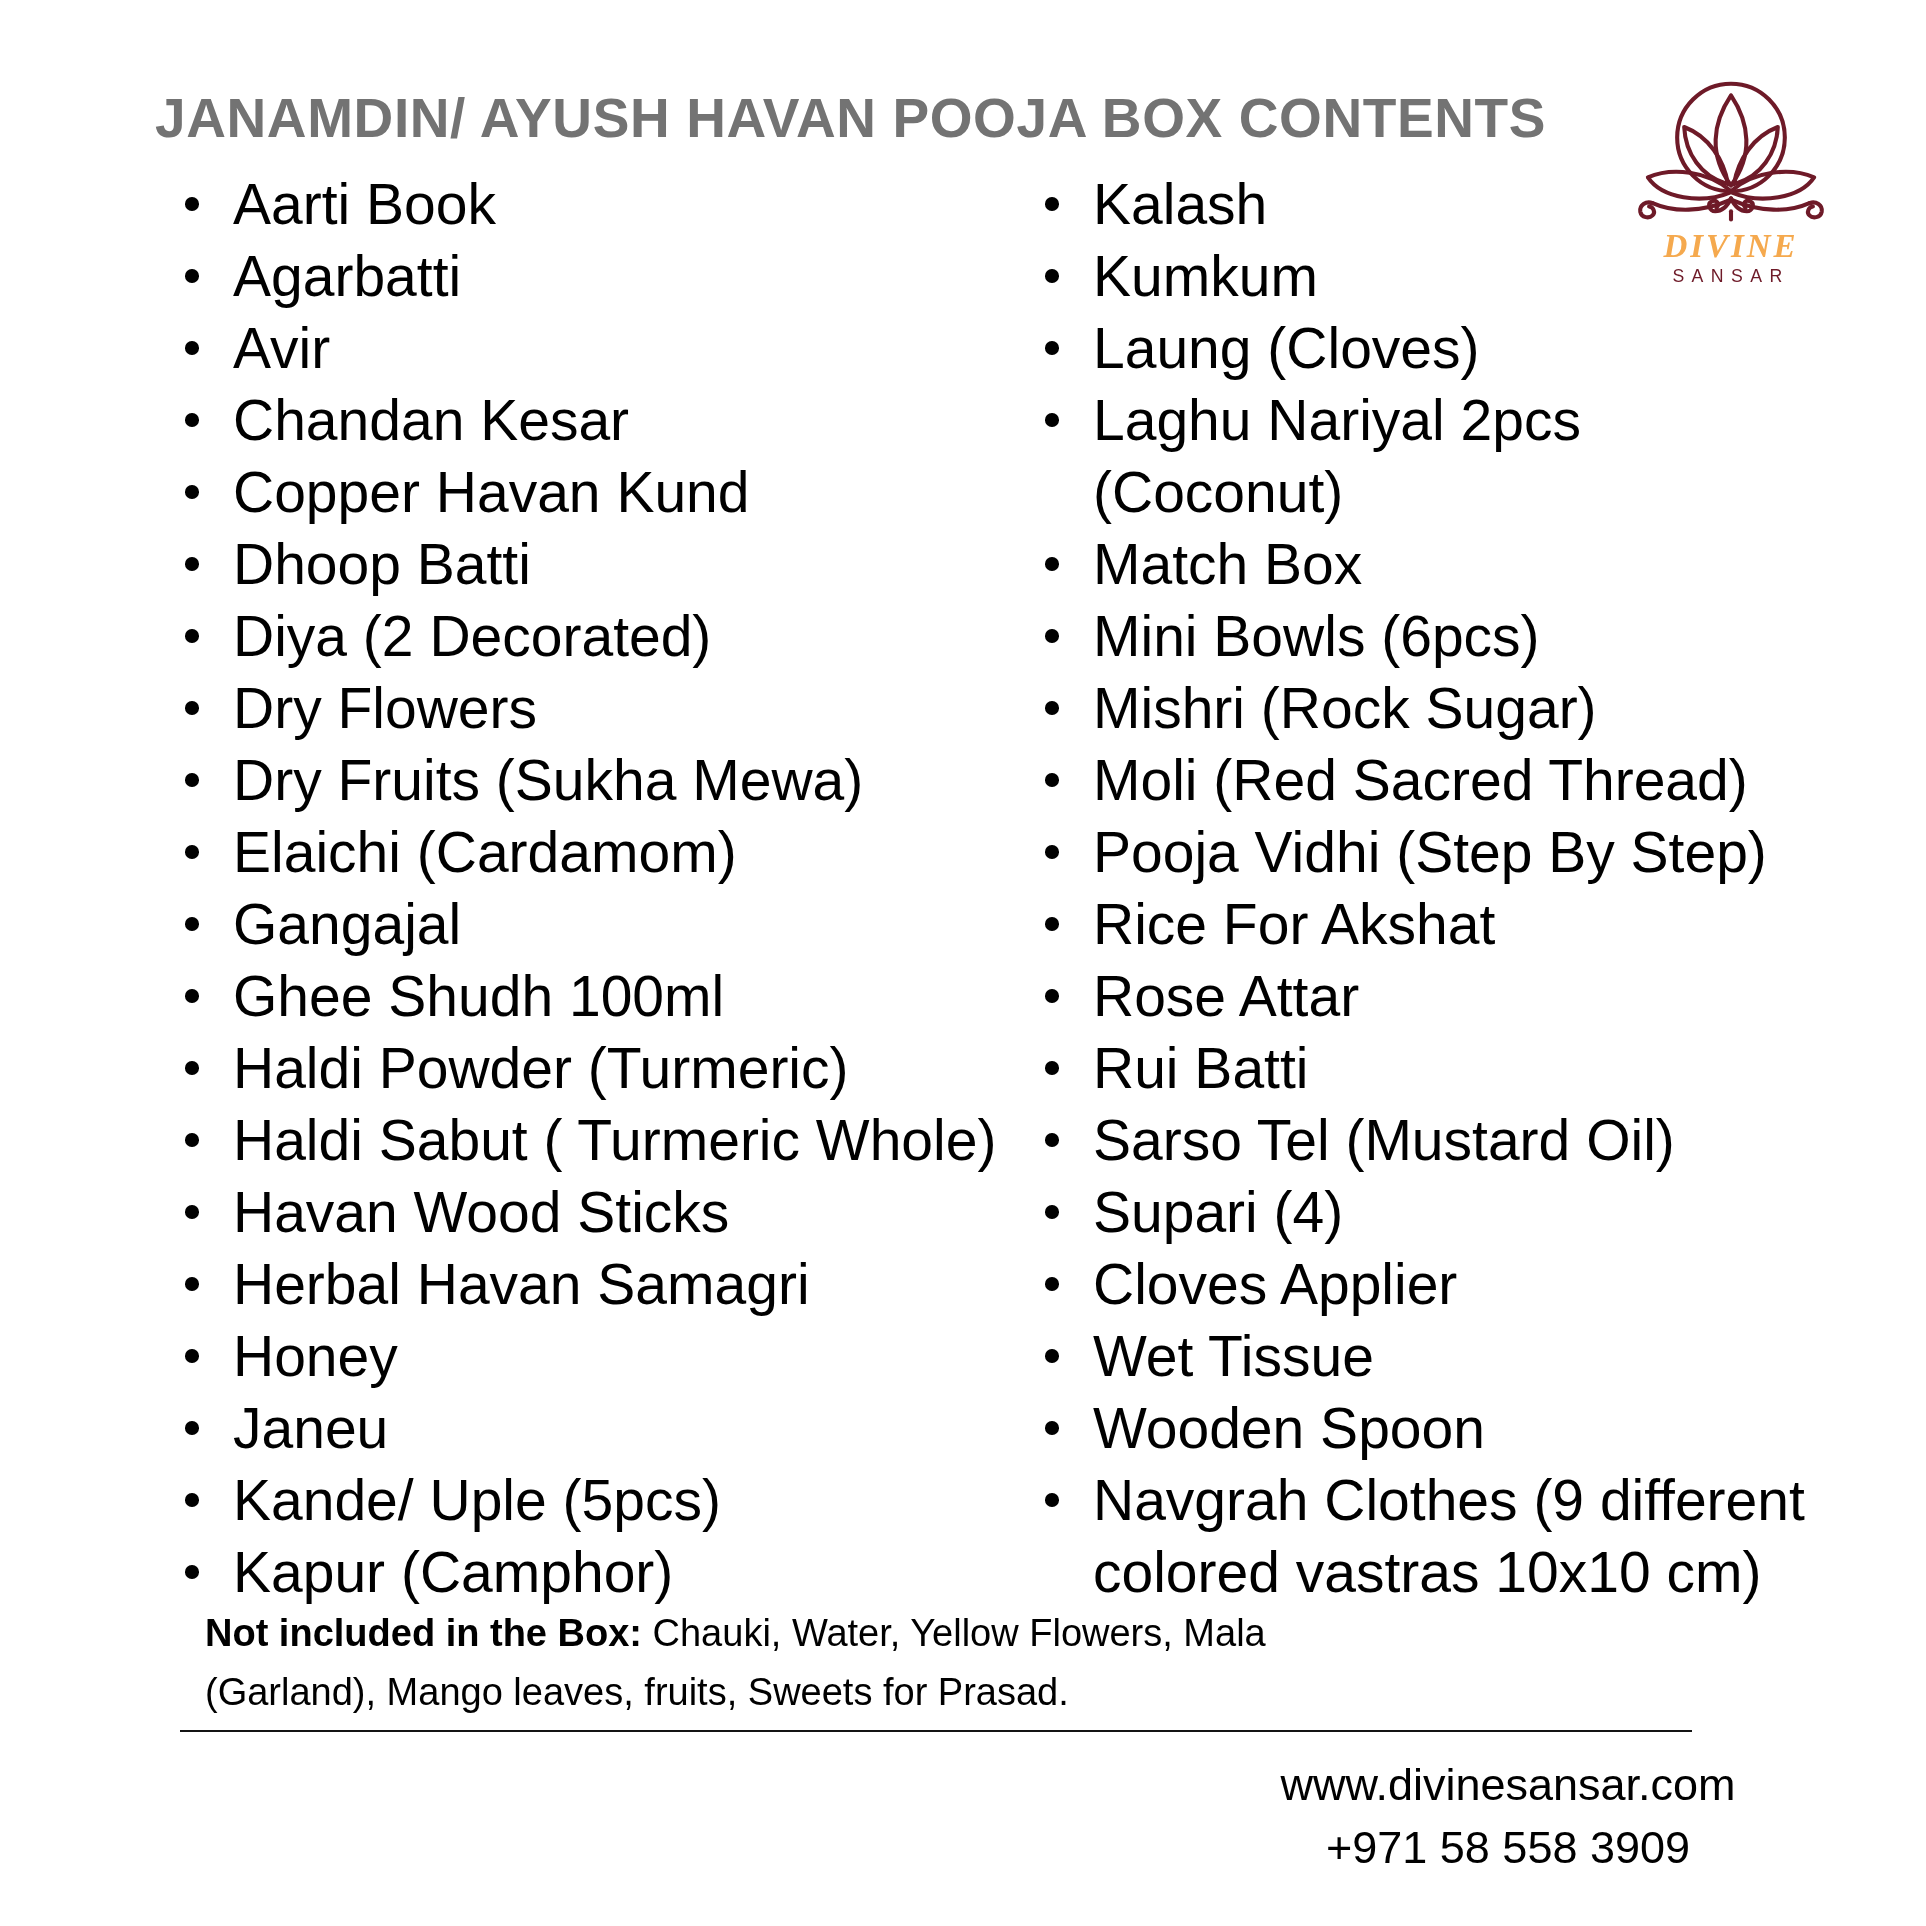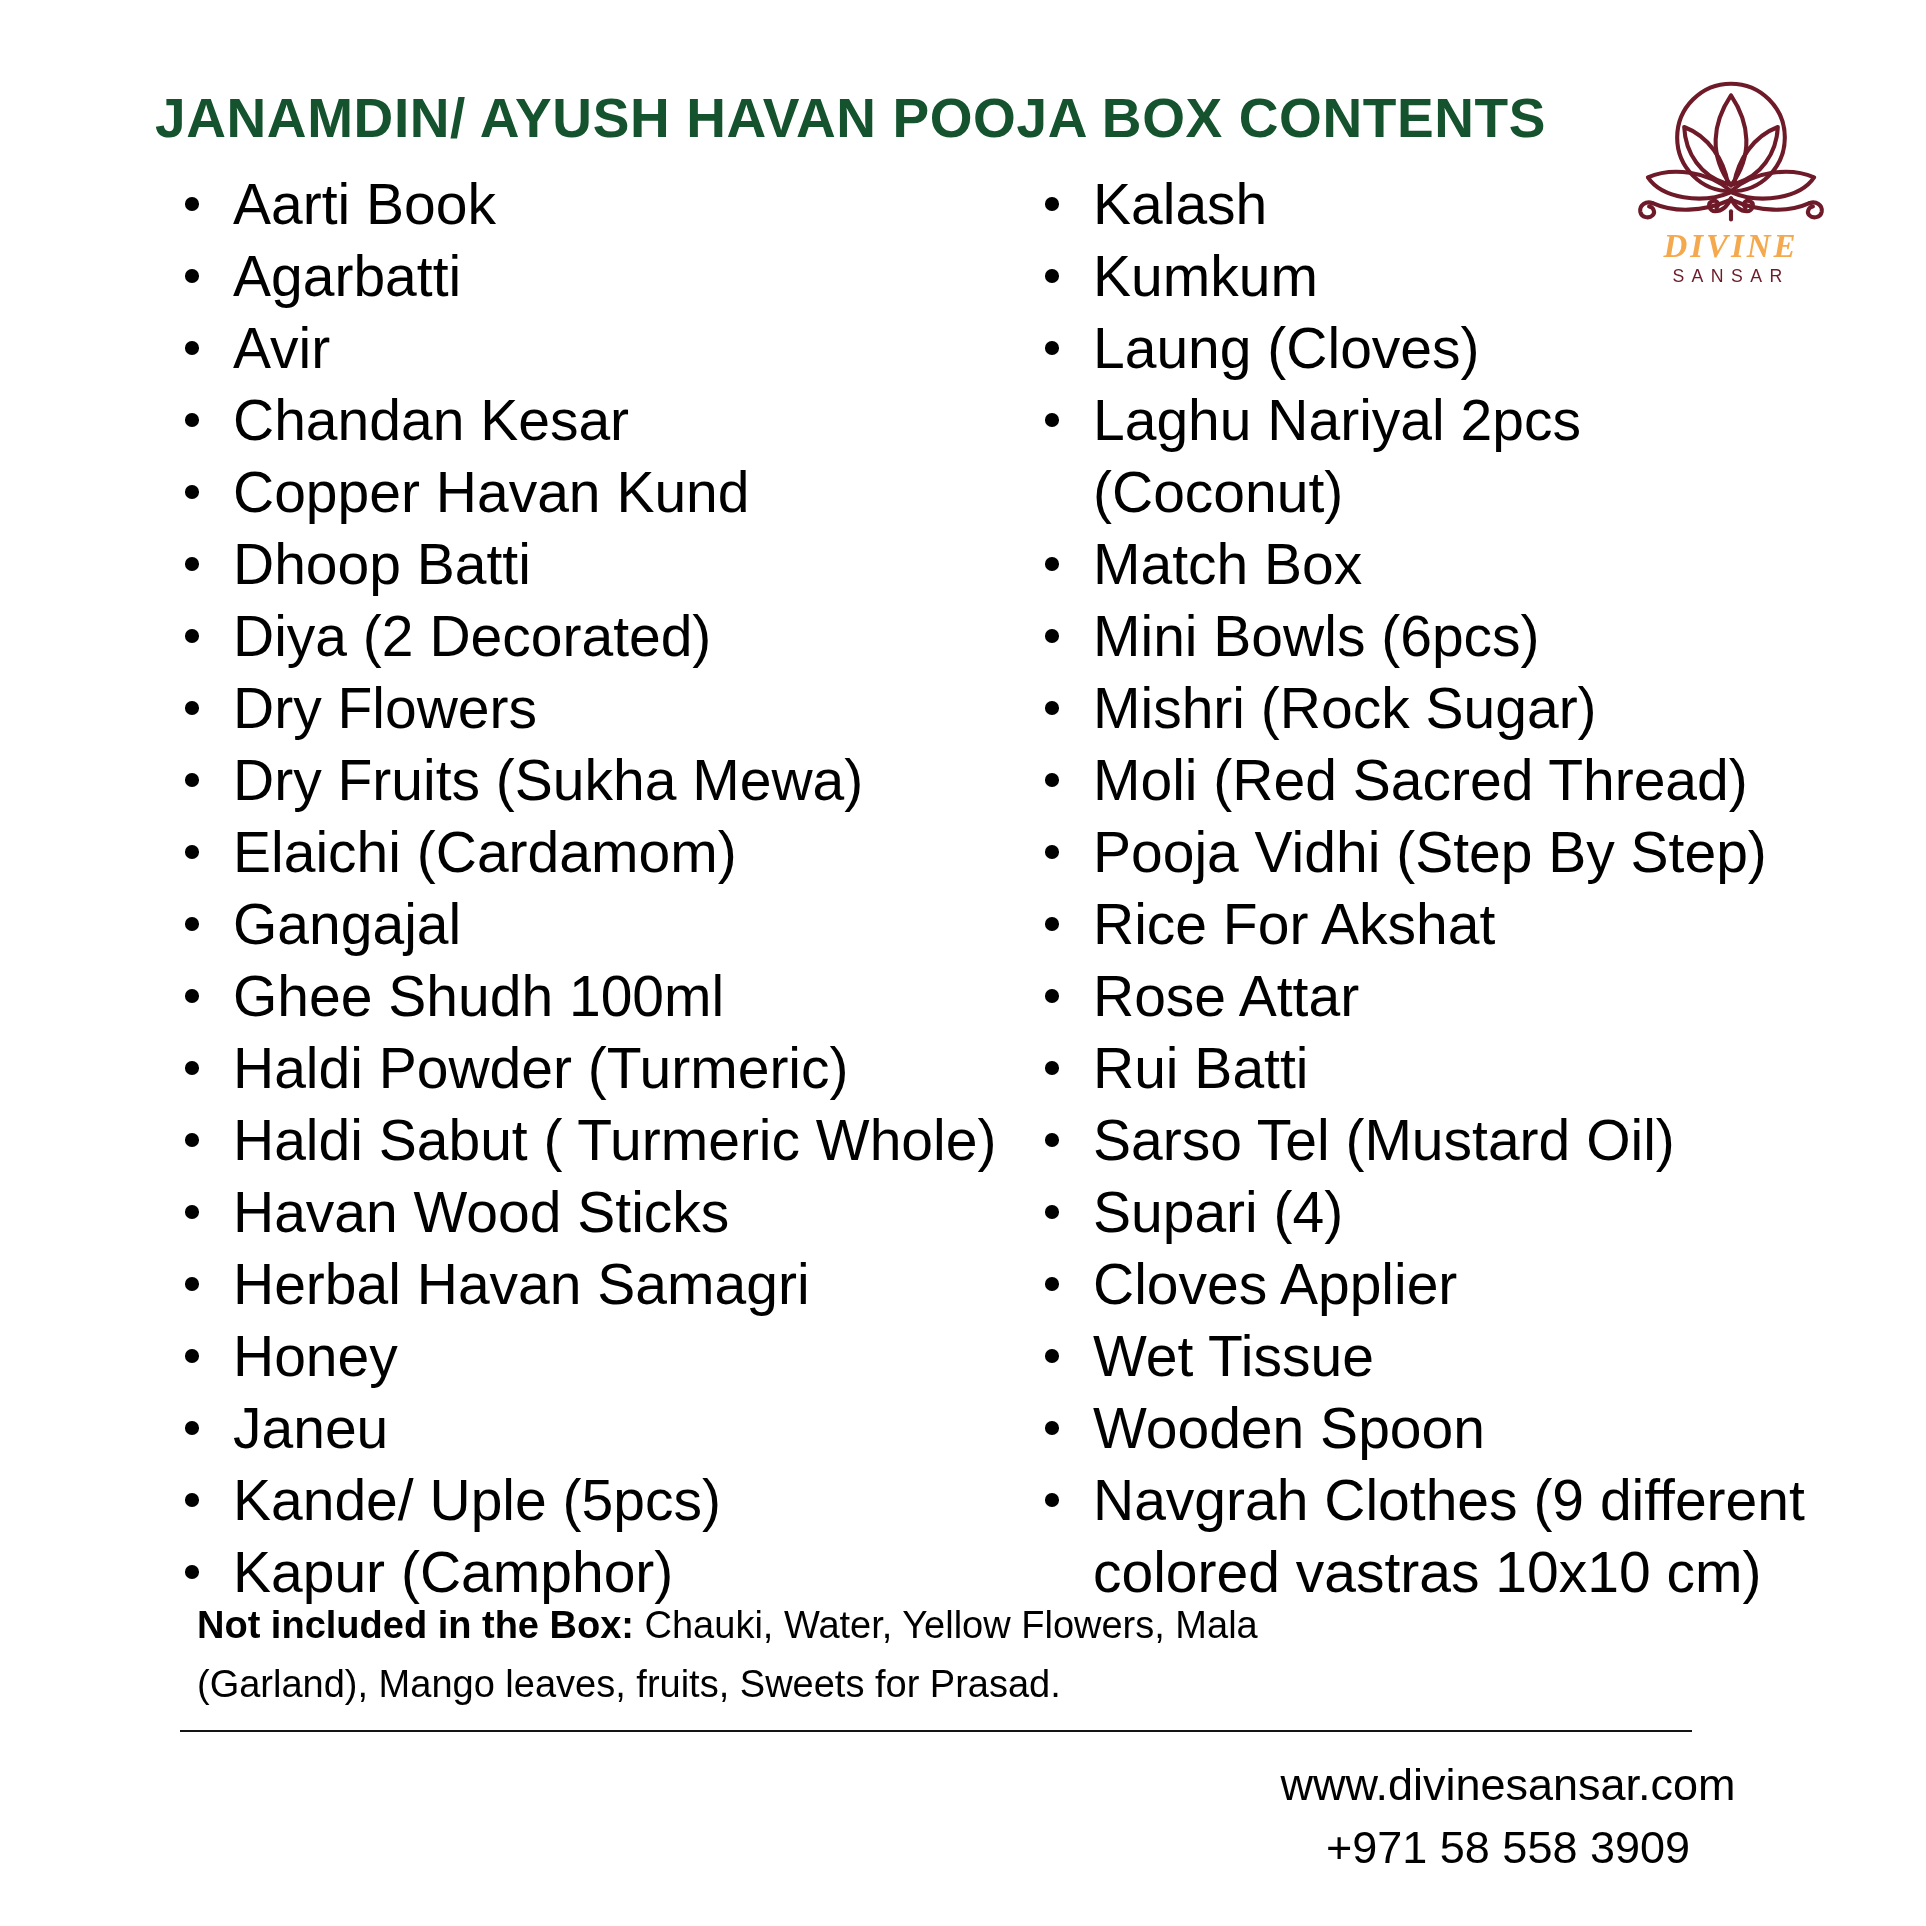--- a/index.html
+++ b/index.html
@@ -2,21 +2,21 @@
 <html style="--maroon: #6E1A28; --gold: #F5A94E;font-size:9px"><head>
 <meta charset="utf-8">
 <style>
   html,body{margin:0;padding:0;background:#ffffff;}
   .page{
     position:relative;width:1926px;height:1926px;background:#ffffff;
     font-family:"Liberation Sans",sans-serif;color:#000;overflow:hidden;
   }
   .title{
     position:absolute;left:155px;top:86px;margin:0;
-    font-size:55px;font-weight:700;letter-spacing:0.6px;white-space:nowrap;color:#14532d;
+    font-size:55px;font-weight:700;letter-spacing:0.6px;white-space:nowrap;color:#737373;
   }
   
   .logo{position:absolute;left:1637px;top:72px;width:188px;text-align:center;}
   .logo svg{display:block;width:188px;height:158px;margin:0 auto;}
   .brand{
     font-family:"Liberation Serif",serif;font-weight:700;font-size:33px;
     letter-spacing:2.9px;color:var(--gold,#F5A94E);margin-top:0;line-height:1;white-space:nowrap;font-style:italic;
   }
   .subbrand{
     font-size:17.7px;letter-spacing:7.4px;color:var(--maroon,#6E1A28);
@@ -27,21 +27,21 @@
   .list li{position:relative;margin:0;padding:0;}
   .list .txt{white-space:pre-line;display:block;}
   .list .dot{
     position:absolute;left:-48px;top:29px;width:13.7px;height:13.7px;
     border-radius:50%;background:#000;
   }
   .left-list{left:233px;top:168px;}
   .right-list{left:1074px;top:168px;margin-left:19px;}
   
   .note{
-    position:absolute;left:197px;top:1596px;margin:0;
+    position:absolute;left:197px;top:1596px;margin:8px;
     font-size:38px;line-height:59px;white-space:pre-line;max-width:1427px;
   }
   .note .note-label{font-weight:700;}
   
   .divider{
     position:absolute;left:180px;top:1730px;width:1512px;height:2.3px;
     background:#141414;border:none;margin:0;padding:0;
   }
   
   .footer{

